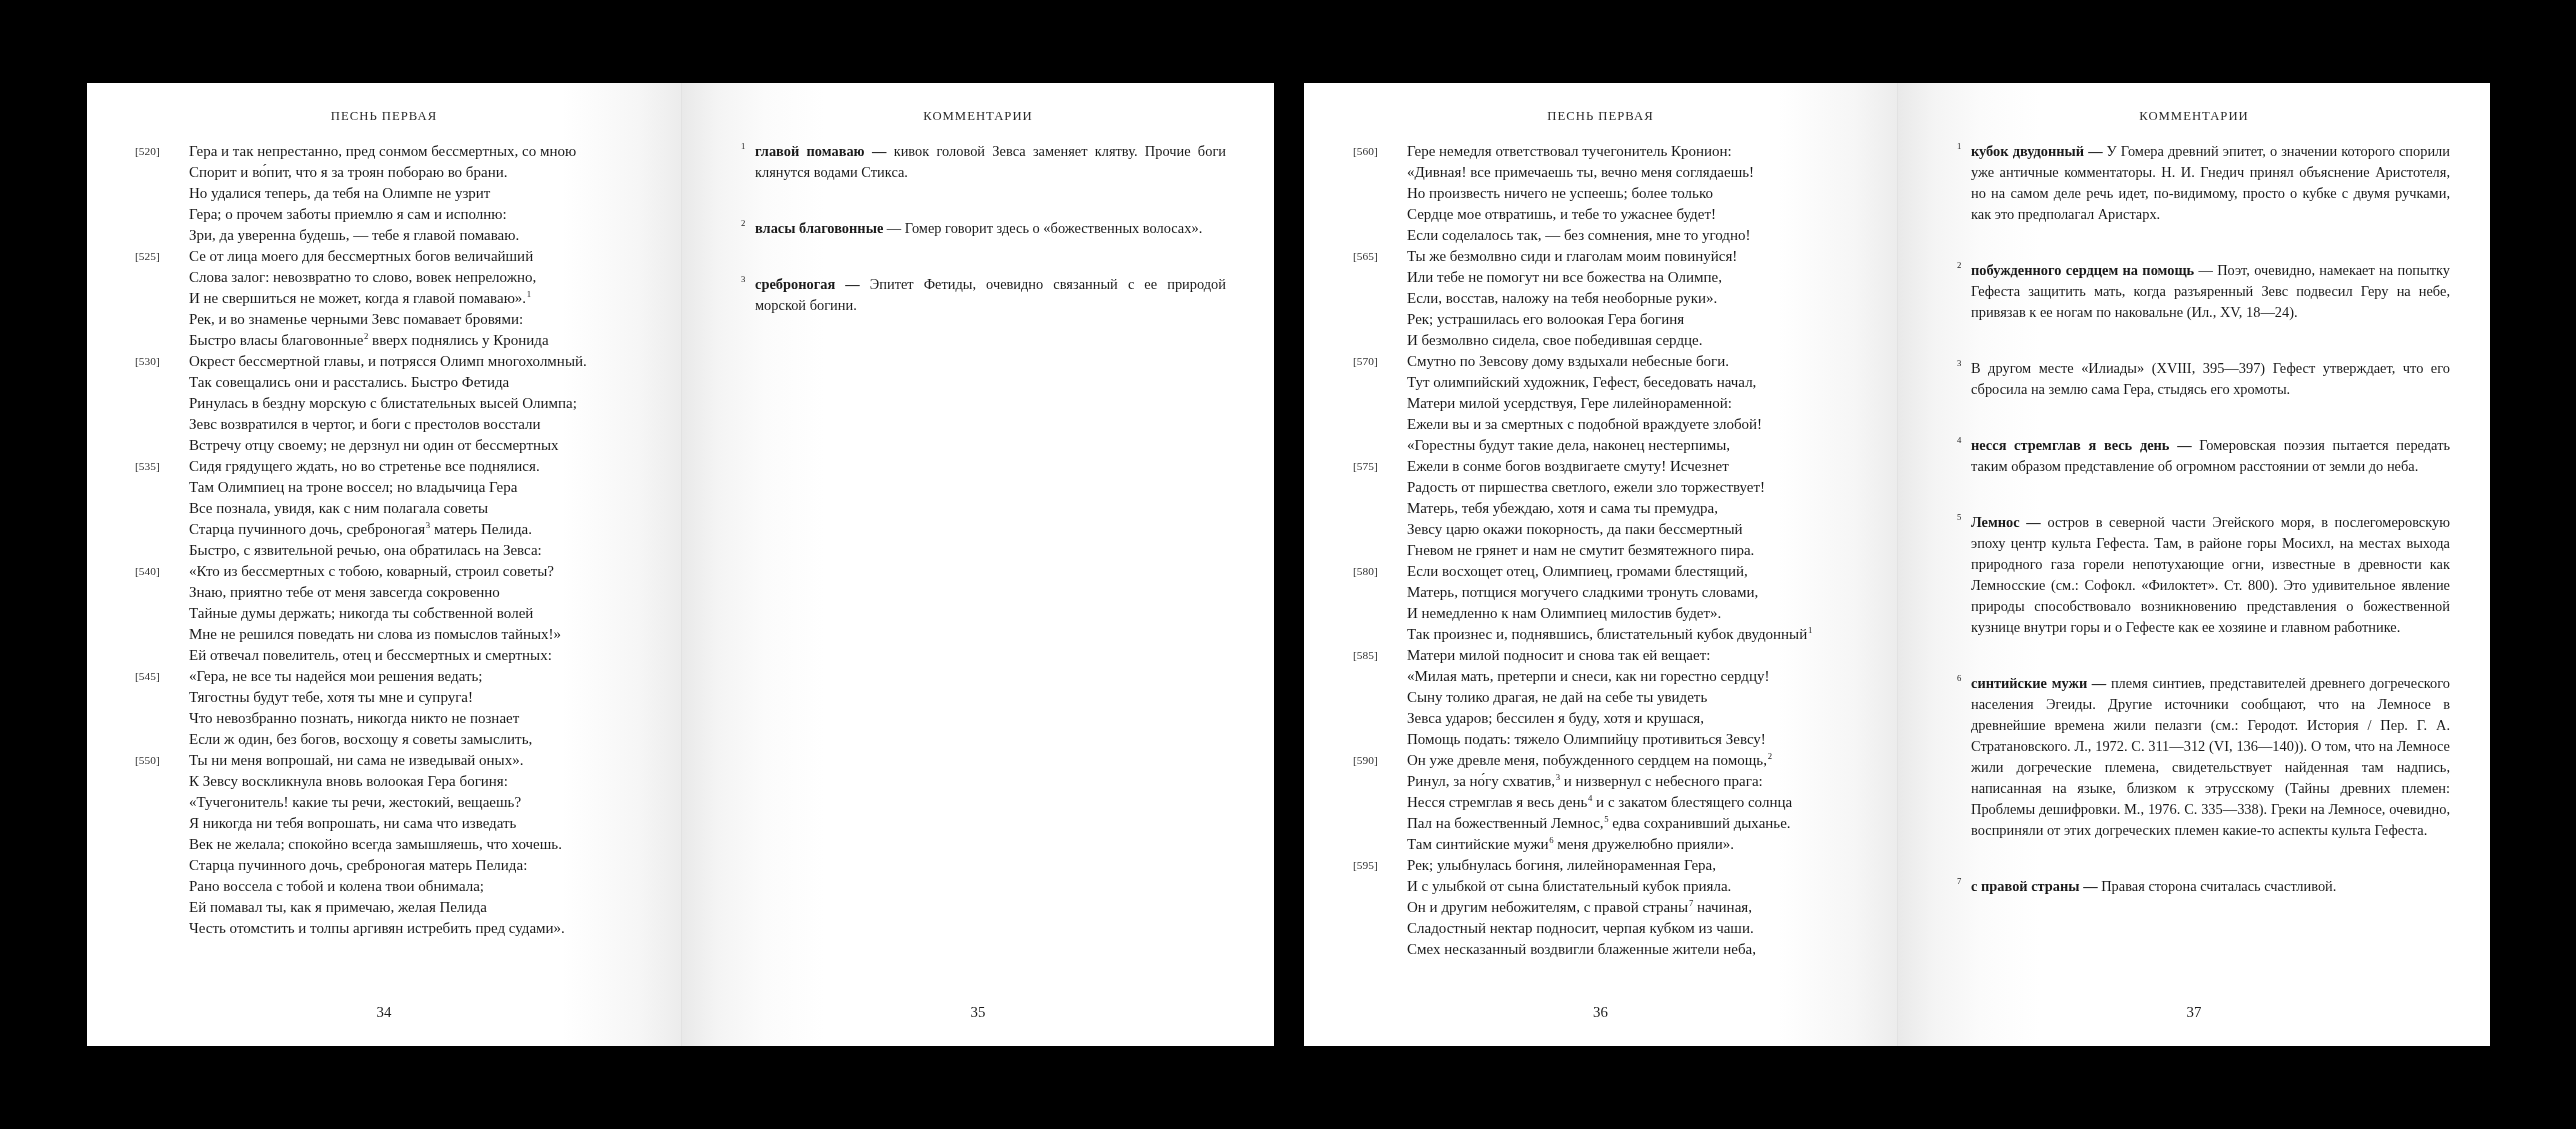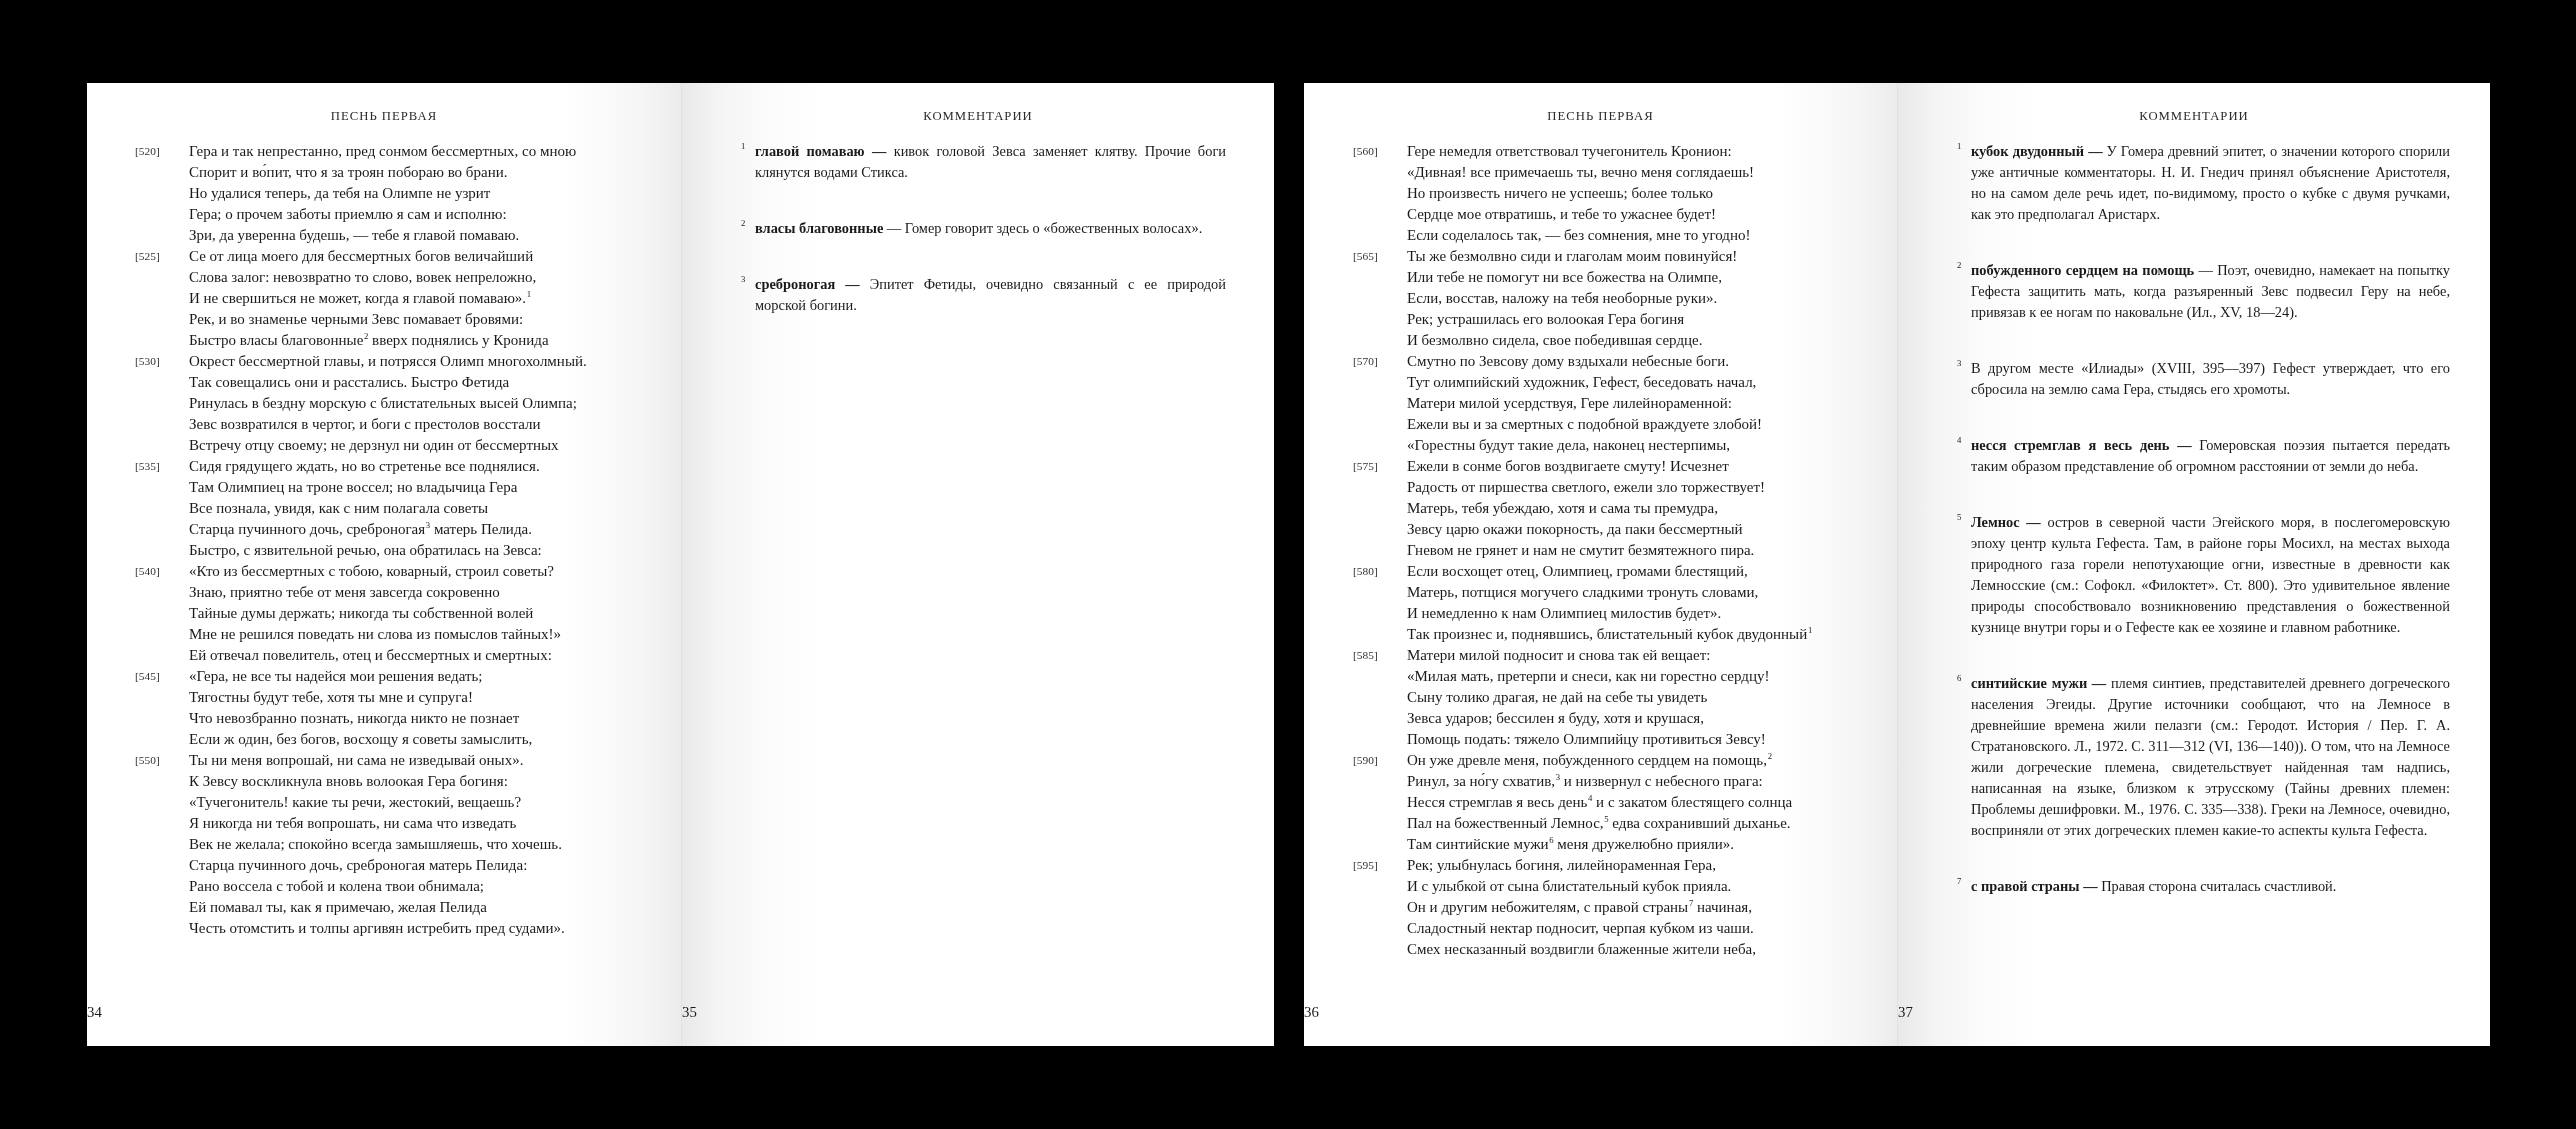--- a/index.html
+++ b/index.html
@@ -26,21 +26,21 @@
   .vline .lnum { position:absolute; left:48px; font-size:11.4px; color:#333; }
   .vline .vtext { position:absolute; left:102px; }
   .s2 .page.left .vline .lnum { left:49px; }
   .s2 .page.left .vline .vtext { left:103px;text-align:center; }
   sup { font-size:8.7px; line-height:0; vertical-align:super; margin-left:0.7px; }
   .notes { position:absolute; top:58px; left:0; right:0; }
   .note { position:relative; padding-left:73px; padding-right:48px; font-family:"Liberation Serif",serif; font-size:14.4px; line-height:21px; margin-bottom:35px; text-align:justify; hyphens:manual; }
   .s2 .note { padding-left:73px; padding-right:40px; }
   .note .nnum { position:absolute; left:59px; top:-5.4px; font-size:8.7px; }
   .note .term { font-weight:bold; }
-  .folio { position:absolute; bottom:25.5px; left:0; right:0; text-align:left; font-family:"Liberation Serif",serif; font-size:14.8px; }
+  .folio { position:absolute; bottom:25.5px; left:0; right:0; text-align:center; font-family:"Liberation Serif",serif; font-size:14.8px; }
 </style>
 </head>
 <body>
 
 <div class="spread s1">
   <div class="page left">
     <div class="running-head">ПЕСНЬ ПЕРВАЯ</div>
     <div class="verse">
         <div class="vline">
           <span class="lnum">[520]</span>

